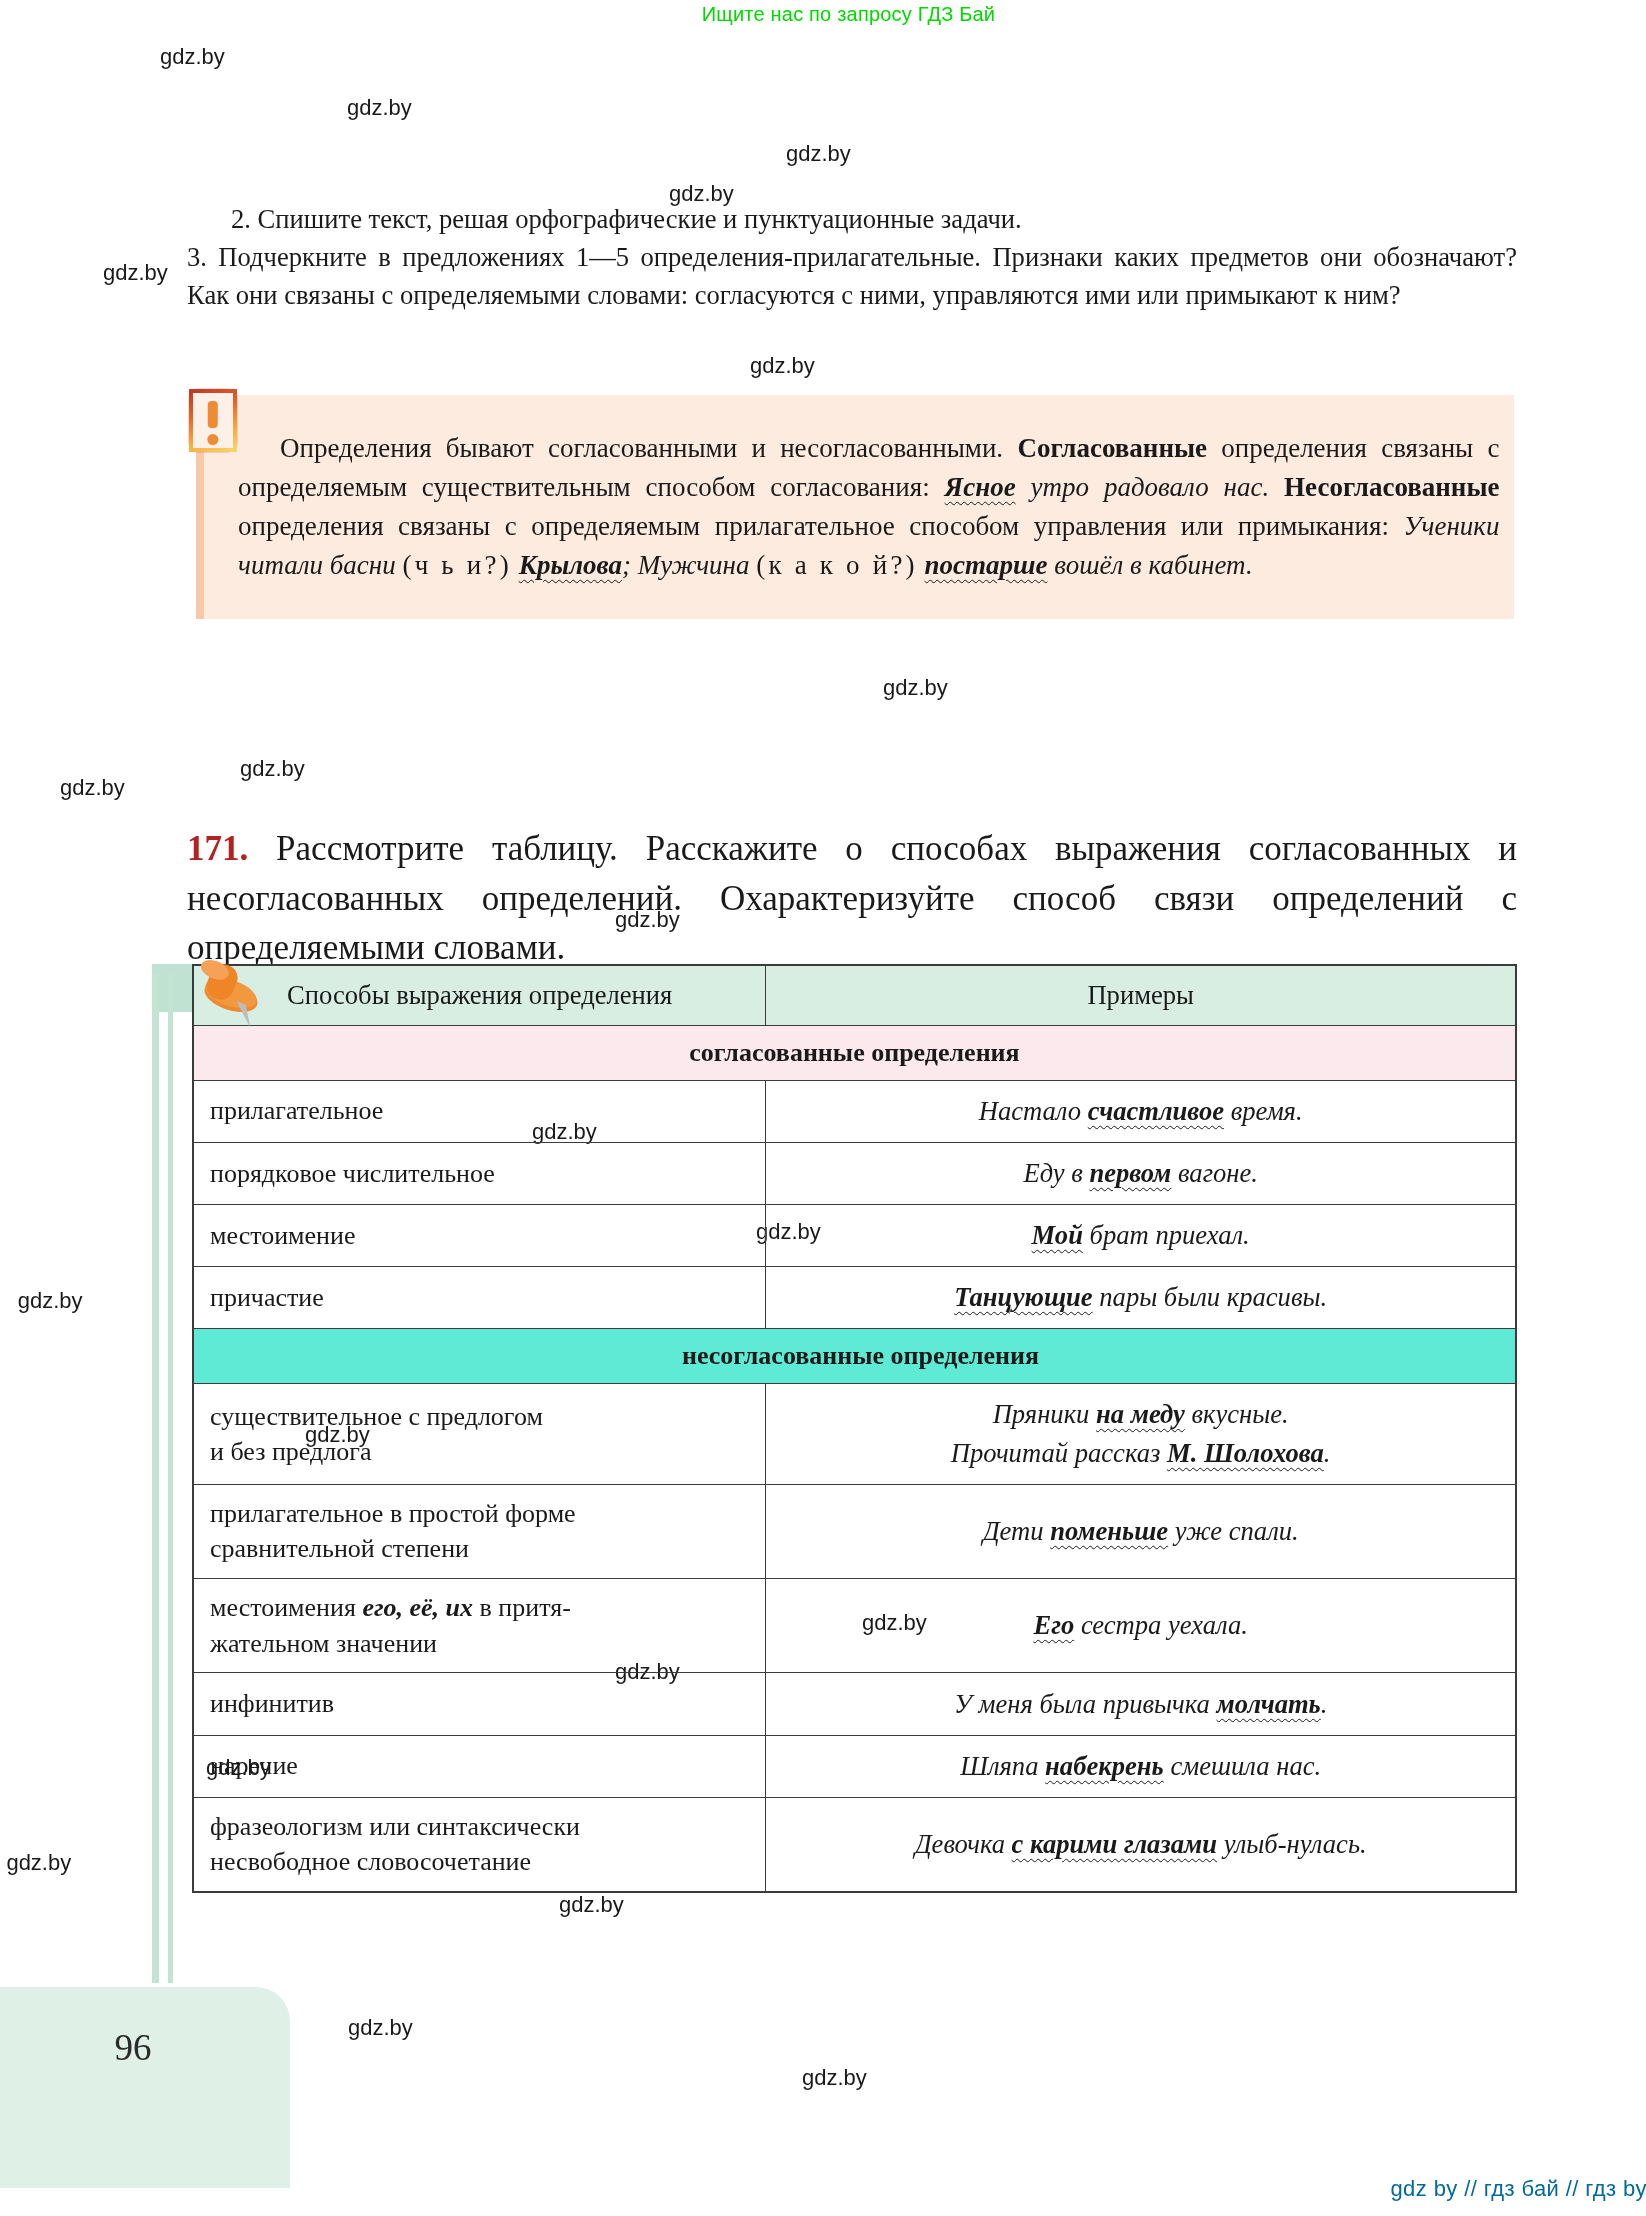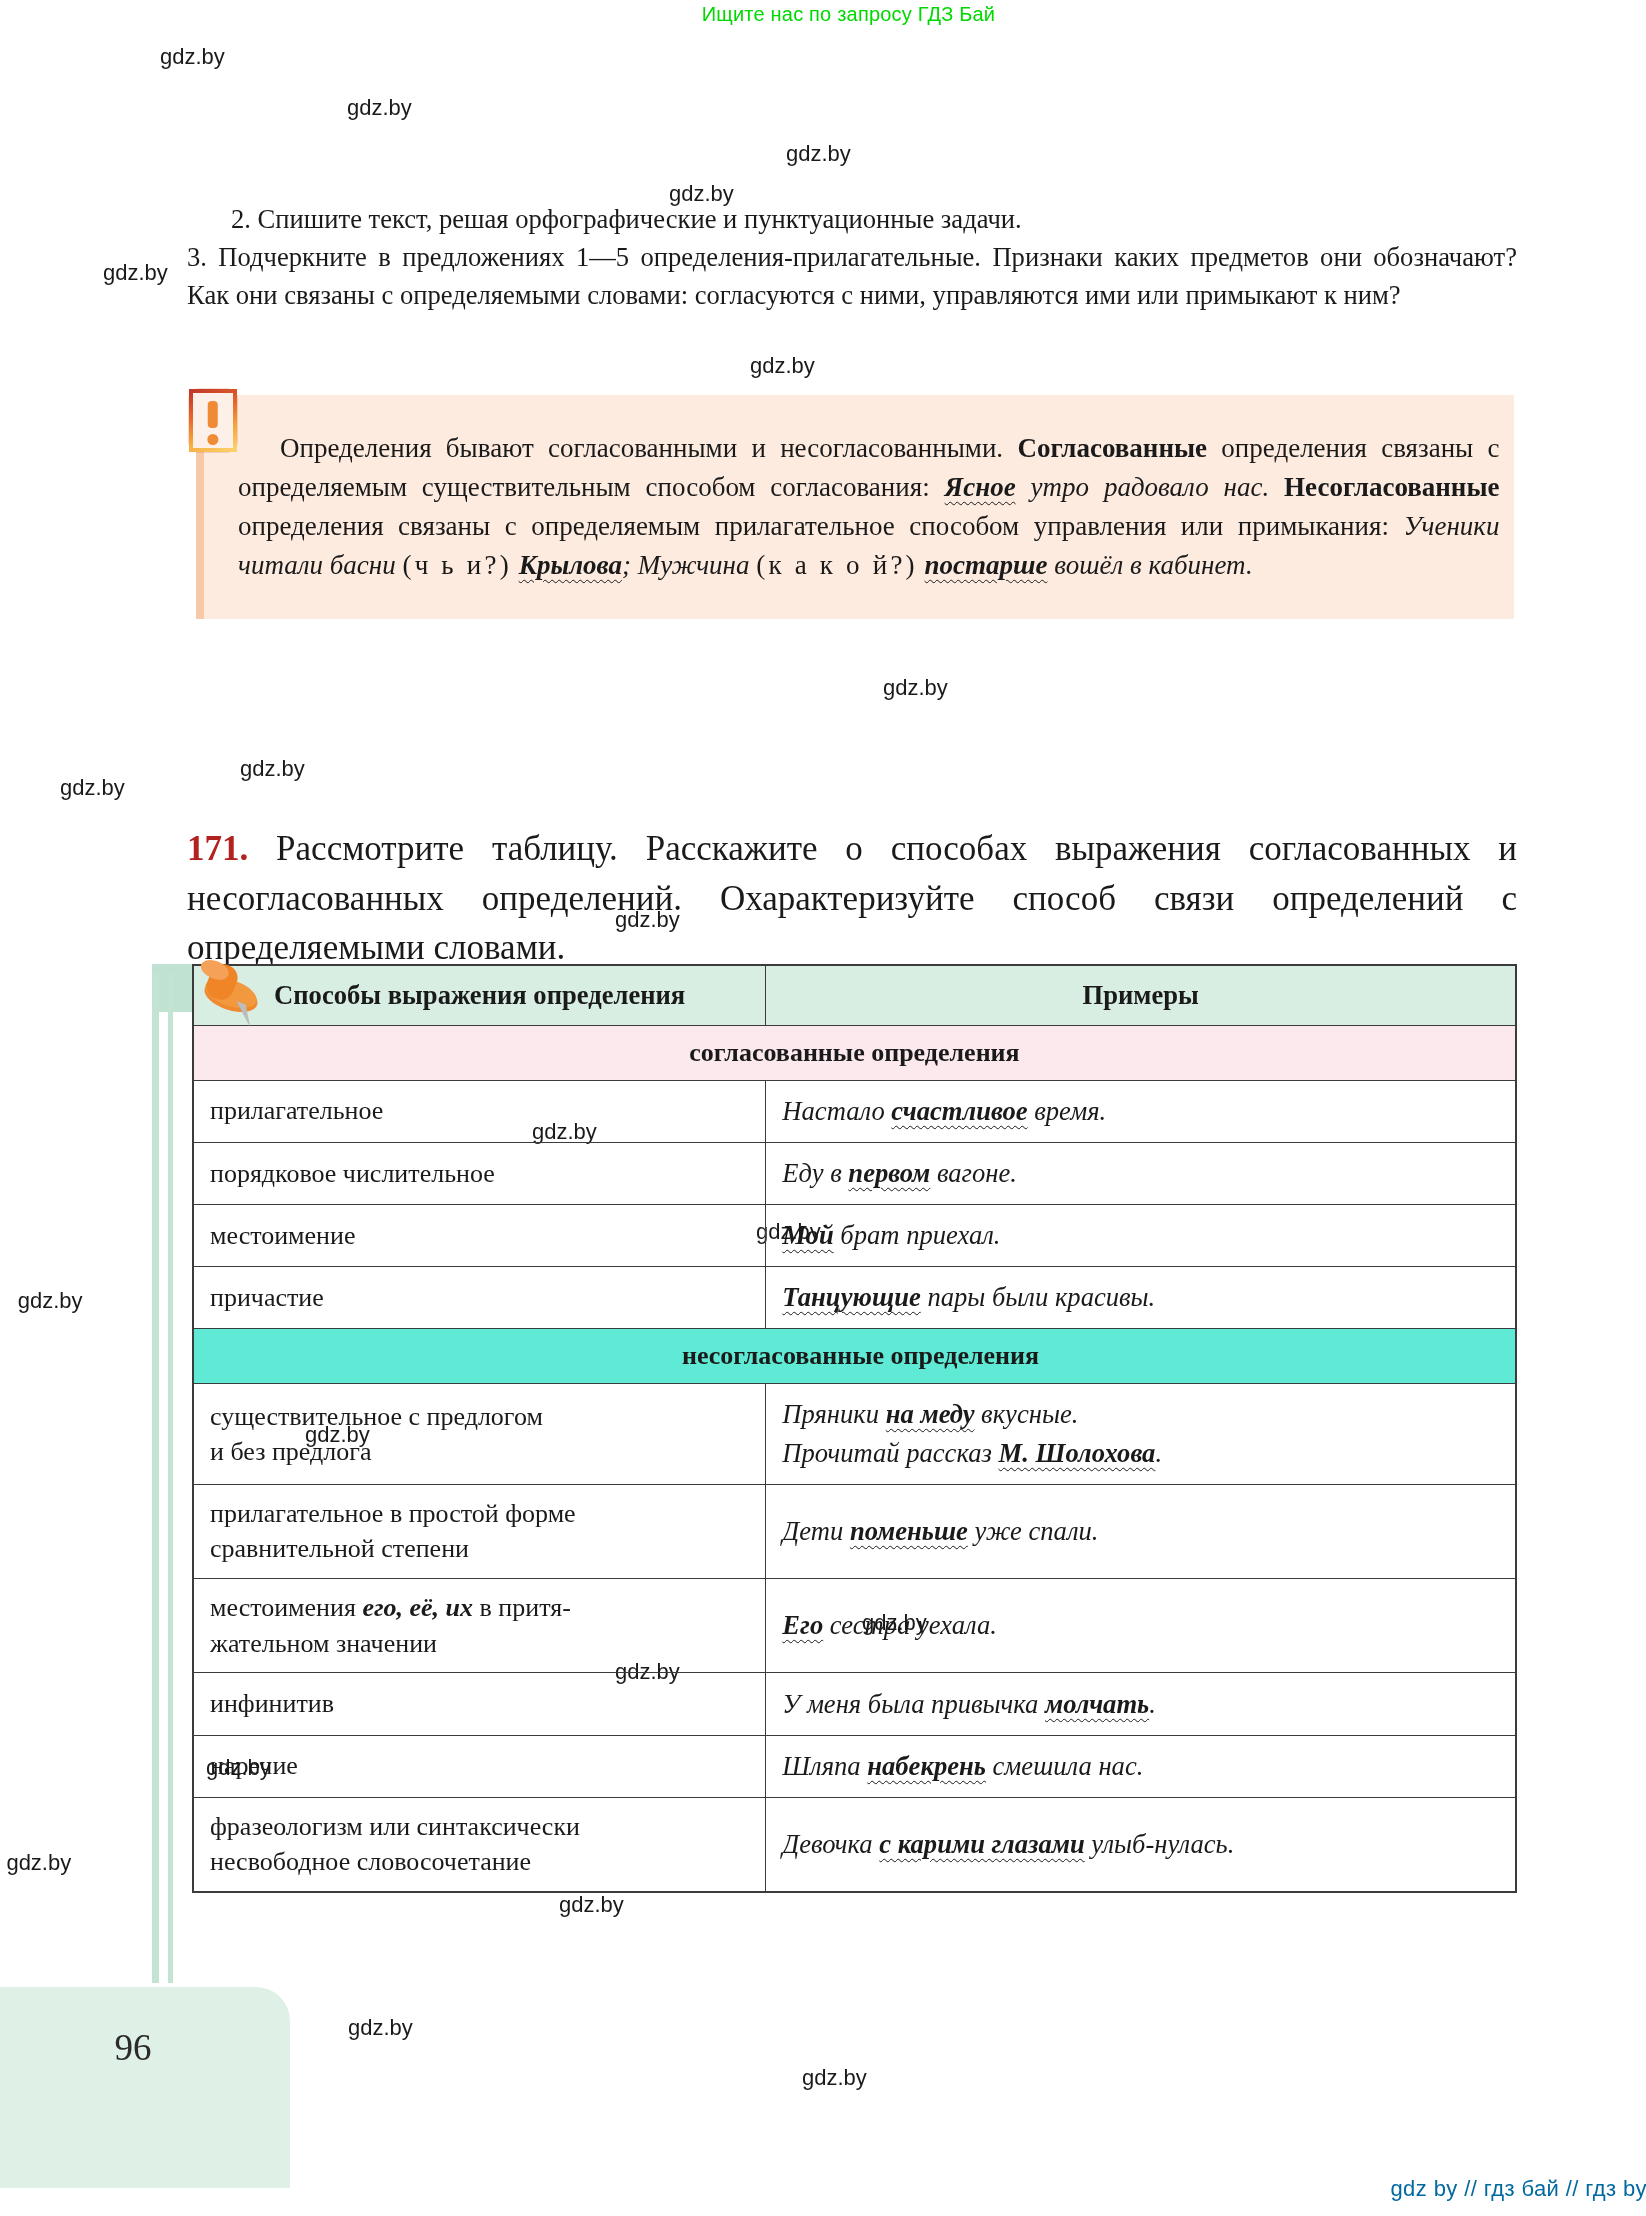--- a/index.html
+++ b/index.html
@@ -164,21 +164,21 @@
     padding: 11.3px 16px;
     vertical-align: middle;
   }
   table.def-table col.c1 { width: 43.3%; }
   table.def-table col.c2 { width: 56.7%; }
 
   .hdr td {
     background: #d9eee3;
     text-align: center;
     font-size: 26.6px;
-    font-weight: bold;
+    font-weight: normal;
     height: 60px;
     padding: 8px 14.5px;
   }
   .section-row td {
     text-align: center;
     font-size: 26px;
     font-weight: bold;
     height: 55px;
     padding: 9.7px;
   }
@@ -189,21 +189,21 @@
     font-size: 26px;
     line-height: 1.36;
     text-align: left;
   }
   td.term i { font-style: italic; font-weight: bold; }
 
   td.example {
     font-size: 26.6px;
     line-height: 1.45;
     font-style: italic;
-    text-align: left;
+    text-align: center;
     padding-left: 21px;
   }
   td.example b { font-weight: bold; font-style: italic; }
 
   
   .pin {
     position: absolute;
     left: 176px;
     top: 948px;
     width: 97px;

